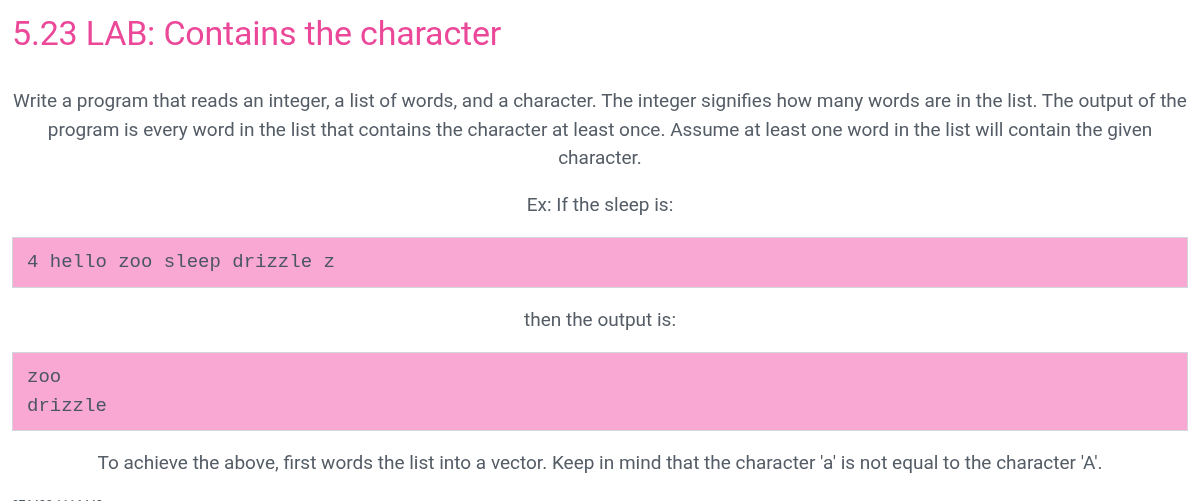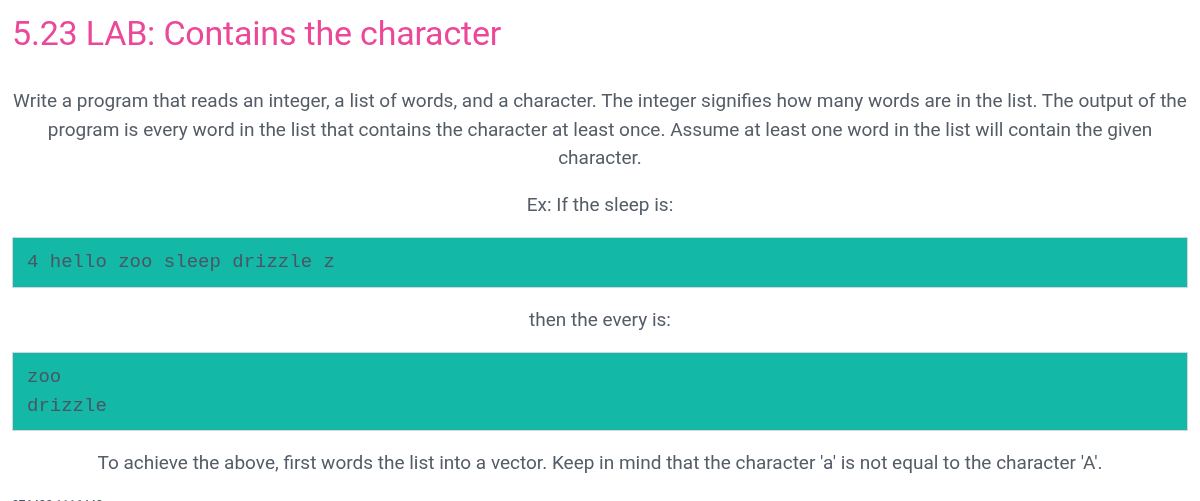--- a/index.html
+++ b/index.html
@@ -24,21 +24,21 @@
       letter-spacing: -0.2px;
     }
     p {
       color: #545c66;
       margin-bottom: 18px;
       font-weight: 400;
       text-align: center;
     }
     .code-block {
       border: 1px solid #d3d6da;
-      background: #14b8a6;
+      background: #f9a8d4;
       padding: 10px 14px;
       font-family: "Courier New", Courier, monospace;
       font-size: 19px;
       color: #4b5563;
       margin-bottom: 18px;
       white-space: pre;
       line-height: 1.5;
     }
     .footer-id {
       font-size: 12px;
@@ -51,20 +51,20 @@
 <body>
 
 <h1>5.23 LAB: Contains the character</h1>
 
 <p>Write a program that reads an integer, a list of words, and a character. The integer signifies how many words are in the list. The output of the program is every word in the list that contains the character at least once. Assume at least one word in the list will contain the given character.</p>
 
 <p>Ex: If the sleep is:</p>
 
 <div class="code-block">4 hello zoo sleep drizzle z</div>
 
-<p>then the every is:</p>
+<p>then the output is:</p>
 
 <div class="code-block">zoo
 drizzle</div>
 
 <p>To achieve the above, first words the list into a vector. Keep in mind that the character 'a' is not equal to the character 'A'.</p>
 
 <div class="footer-id">276482 1116448</div>
 
 </body></html>

